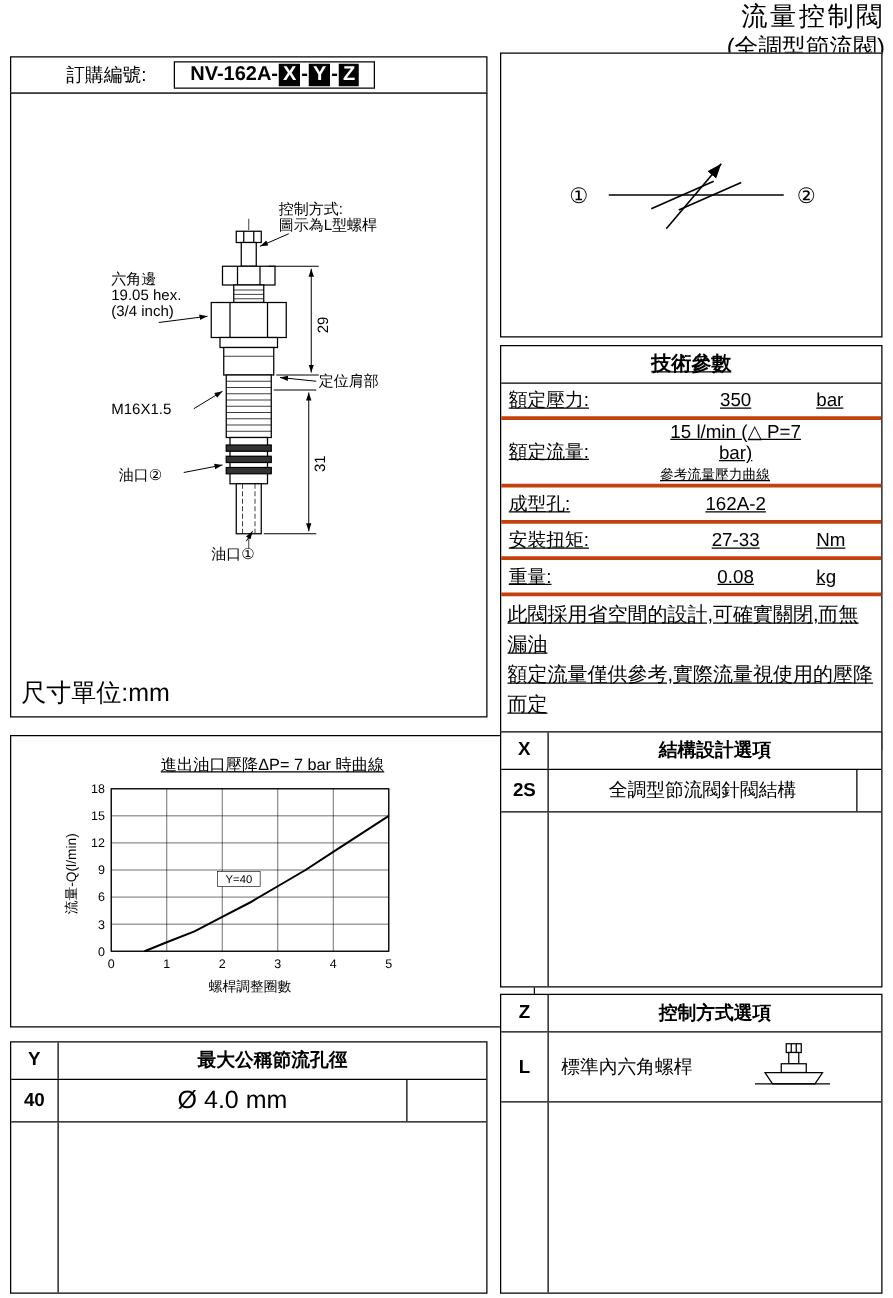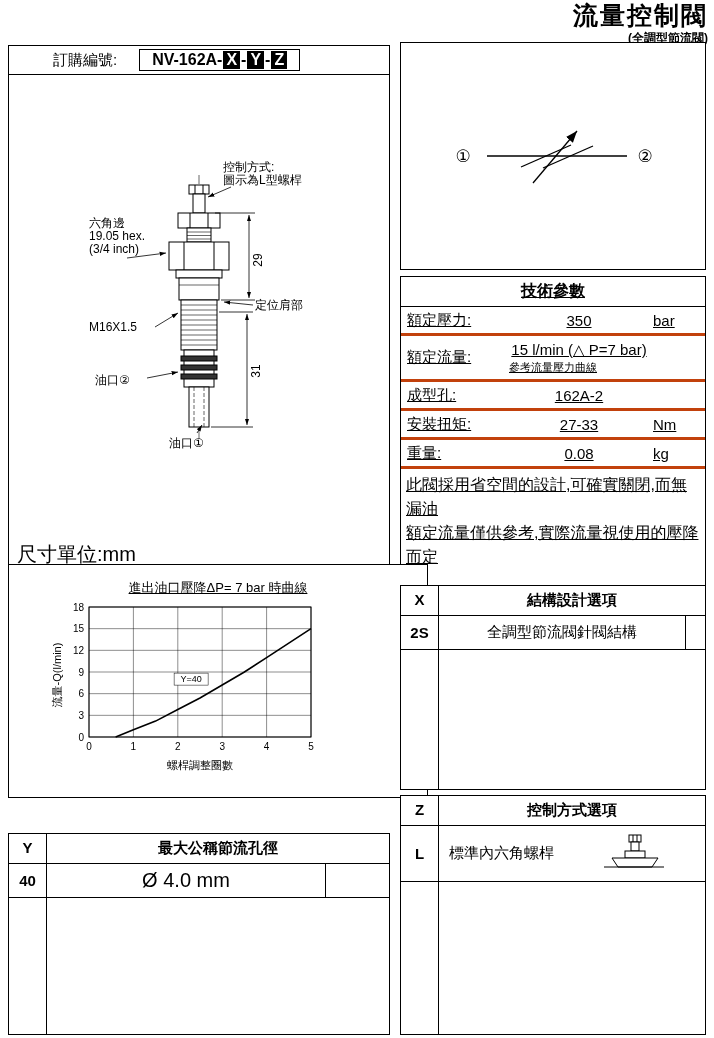--- a/index.html
+++ b/index.html
@@ -5,22 +5,22 @@
   * { margin:0; padding:0; box-sizing:border-box; }
   html,body { background:#fff; }
   body {
     position:relative; width:714px; height:1038px; overflow:hidden;
     font-family:"Liberation Sans","DejaVu Sans",sans-serif; color:#000;
   }
   .panel { position:absolute; border:1px solid #000; background:#fff; }
 
   
   .title-block { position:absolute; top:2px; right:6px; text-align:right; }
-  .title-main { font-size:25px; font-weight:bold; letter-spacing:2px; line-height:1.1; }
-  .title-sub  { font-size:12px; font-weight:bold; }
+  .title-main { font-size:21px; font-weight:normal; letter-spacing:2px; line-height:1.1; }
+  .title-sub  { font-size:19px; font-weight:normal; }
 
   
   .order-box { left:8px; top:45px; width:382px; height:30px; display:flex; align-items:center; }
   .order-label { font-size:15px; margin-left:44px; }
   .order-code { margin-left:22px; border:1px solid #000; padding:1px 12px; font-size:16px; font-weight:bold; display:flex; align-items:center; gap:1px; }
   .code-black { background:#000; color:#fff; padding:0 3px; }
 
   
   .drawing-box { left:8px; top:74px; width:382px; height:500px; }
   .unit-note { position:absolute; left:8px; bottom:5px; font-size:20px; }
@@ -31,28 +31,28 @@
 
   
   .symbol-box { left:400px; top:42px; width:306px; height:228px; }
   .symbol-box svg text { font-size:17px; fill:#000; }
 
   
   .tech-box { left:400px; top:276px; width:306px; height:324px; display:flex; flex-direction:column;text-decoration:underline; }
   .tech-title { border-bottom:1px solid #000; text-align:center; font-weight:bold; font-size:16px; padding:4px 0; }
   .tech-row { display:grid; grid-template-columns:104px 1fr 52px; align-items:center; border-bottom:3px solid #c2410c; min-height:29px; font-size:15px; }
   .tech-row .lbl { padding-left:6px; }
-  .tech-row .val { text-align:center; }
+  .tech-row .val { text-align:center;margin-left:19px; }
   .tech-row .unit { text-align:left; }
   .tech-row.flow { min-height:46px; }
   .flow-note { font-size:11px; text-align:left; padding-left:4px; margin-top:1px; }
   .tech-note { font-size:16px; padding:4px 5px 0 5px; line-height:1.5; }
 
   
-  .chart-box { left:8px; top:564px; width:420px; height:234px; }
+  .chart-box { left:8px; top:588px; width:420px; height:234px; }
   .chart-title { text-align:center; font-size:13px; text-decoration:underline; padding-top:14px; }
   .grid { stroke:#000; stroke-width:0.45; }
   .axisbox { fill:none; stroke:#000; stroke-width:1; }
   .curve { fill:none; stroke:#000; stroke-width:1.6; }
   .tick { font-size:10px; fill:#000; }
   .tx { text-anchor:middle; }
   .ty { text-anchor:end; }
   .axis-label { font-size:11px; fill:#000; text-anchor:middle; }
   .anno { font-size:9px; fill:#000; text-anchor:middle; }
   .annobg { fill:#fff; stroke:#000; stroke-width:0.5; }

